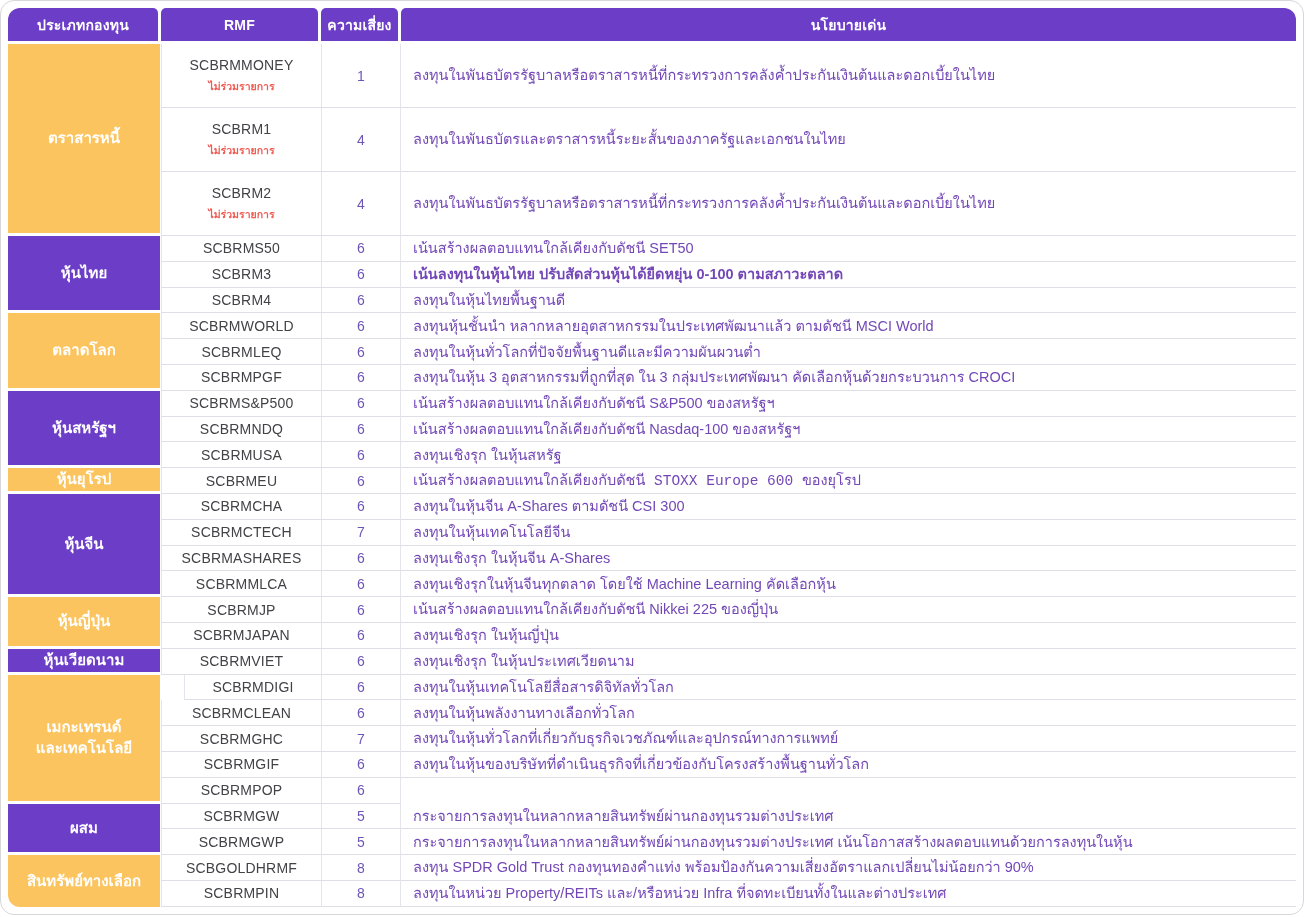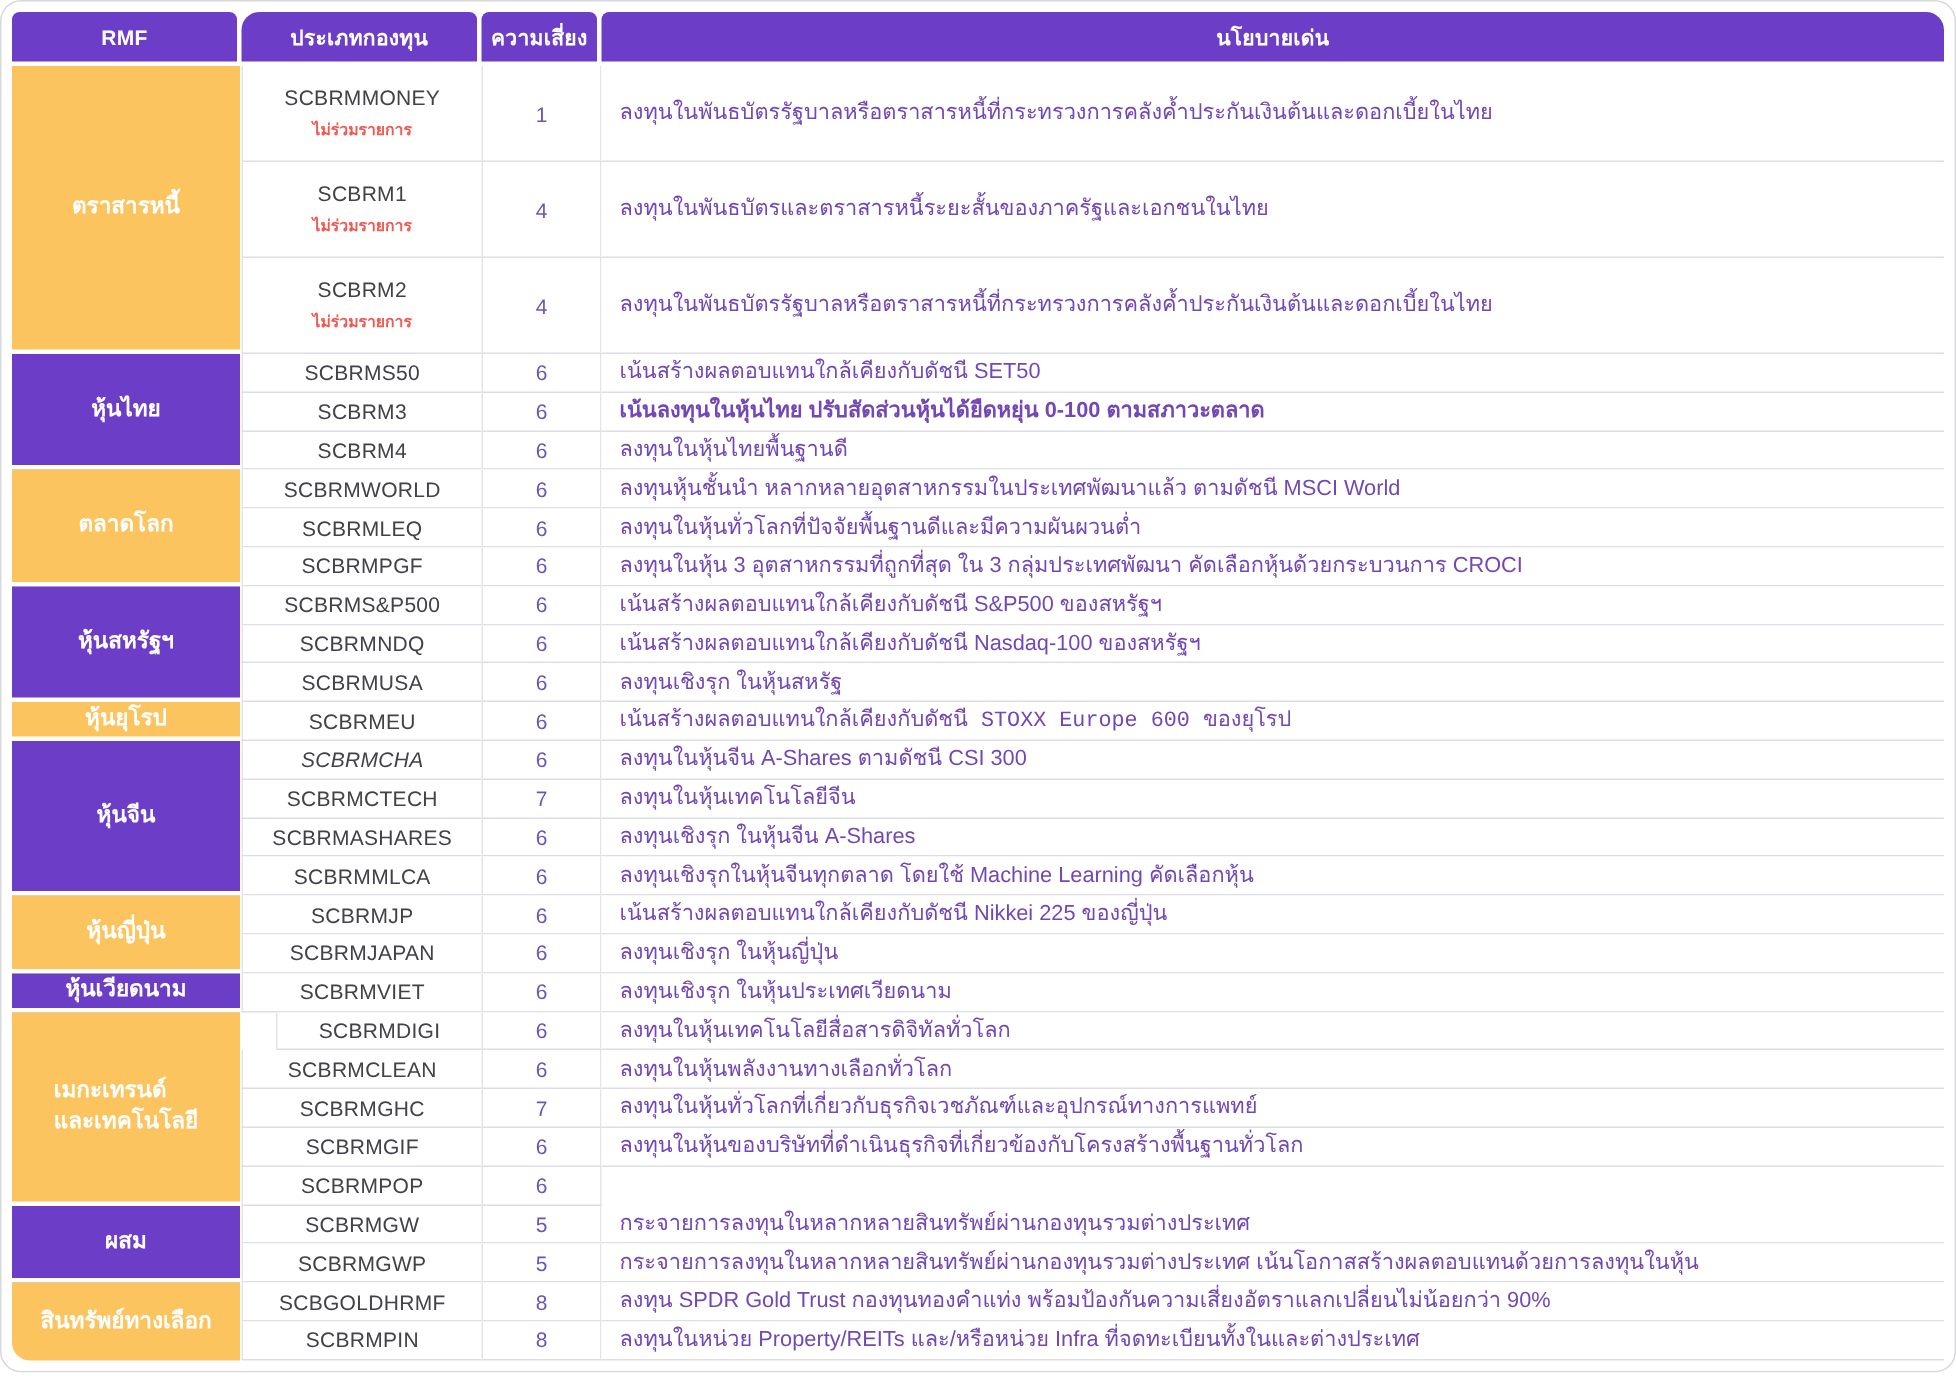--- a/index.html
+++ b/index.html
@@ -37,21 +37,21 @@
   .hcell.last  { border-top-right-radius: 12px; margin-right: 0; }
   
   .gcell {
     grid-column: 1;
     color: #fff;
     font-size: 15px;
     font-weight: bold;
     display: flex;
     align-items: center;
     justify-content: center;
-    text-align: left;
+    text-align: center;
     white-space: pre-line;
     line-height: 1.35;
     border-bottom: 3px solid #ffffff;
     margin-right: 1px;
   }
   .gcell.orange { background: var(--orange); }
   .gcell.purple { background: var(--purple); }
   .gcell.last-group { border-bottom: none; border-bottom-left-radius: 12px; }
   
   .cell {
@@ -91,22 +91,22 @@
     color: #7348b6;
     font-size: 14.5px;
     line-height: 1.25;
   }
 </style>
 </head>
 <body>
 
 <div class="sheet">
   <div class="fund-table" id="fund-table" style="grid-template-rows: 36px 64px 64px 64px 25.8px 25.8px 25.8px 25.8px 25.8px 25.8px 25.8px 25.8px 25.8px 25.8px 25.8px 25.8px 25.8px 25.8px 25.8px 25.8px 25.8px 25.8px 25.8px 25.8px 25.8px 25.8px 25.8px 25.8px 25.8px 25.8px;">
+    <div class="hcell first">ประเภทกองทุน</div>
     <div class="hcell">RMF</div>
-    <div class="hcell first">ประเภทกองทุน</div>
     <div class="hcell">ความเสี่ยง</div>
     <div class="hcell last">นโยบายเด่น</div>
   <div class="gcell orange" style="grid-row: 2 / span 3;">ตราสารหนี้</div>
       <div class="cell name row-tall" style="grid-row: 2;">
         <span class="fund-code">SCBRMMONEY</span>
         <span class="fund-note">ไม่ร่วมรายการ</span>
       </div>
       <div class="cell risk" style="grid-row: 2;">1</div>
       <div class="cell policy" style="grid-row: 2;">ลงทุนในพันธบัตรรัฐบาลหรือตราสารหนี้ที่กระทรวงการคลังค้ำประกันเงินต้นและดอกเบี้ยในไทย</div>
       <div class="cell name row-tall" style="grid-row: 3;">
@@ -169,21 +169,21 @@
       </div>
       <div class="cell risk" style="grid-row: 13;">6</div>
       <div class="cell policy" style="grid-row: 13;">ลงทุนเชิงรุก ในหุ้นสหรัฐ</div>
       <div class="gcell orange" style="grid-row: 14 / span 1;">หุ้นยุโรป</div>
       <div class="cell name" style="grid-row: 14;">
         <span class="fund-code">SCBRMEU</span>
       </div>
       <div class="cell risk" style="grid-row: 14;">6</div>
       <div class="cell policy" style="grid-row: 14; font-family: Liberation Mono, monospace;">เน้นสร้างผลตอบแทนใกล้เคียงกับดัชนี STOXX Europe 600 ของยุโรป</div>
       <div class="gcell purple" style="grid-row: 15 / span 4;">หุ้นจีน</div>
-      <div class="cell name" style="grid-row: 15; font-style: italic;">
+      <div class="cell name" style="grid-row: 15;">
         <span class="fund-code">SCBRMCHA</span>
       </div>
       <div class="cell risk" style="grid-row: 15;">6</div>
       <div class="cell policy" style="grid-row: 15;">ลงทุนในหุ้นจีน A-Shares ตามดัชนี CSI 300</div>
       <div class="cell name" style="grid-row: 16;">
         <span class="fund-code">SCBRMCTECH</span>
       </div>
       <div class="cell risk" style="grid-row: 16;">7</div>
       <div class="cell policy" style="grid-row: 16;">ลงทุนในหุ้นเทคโนโลยีจีน</div>
       <div class="cell name" style="grid-row: 17;">

